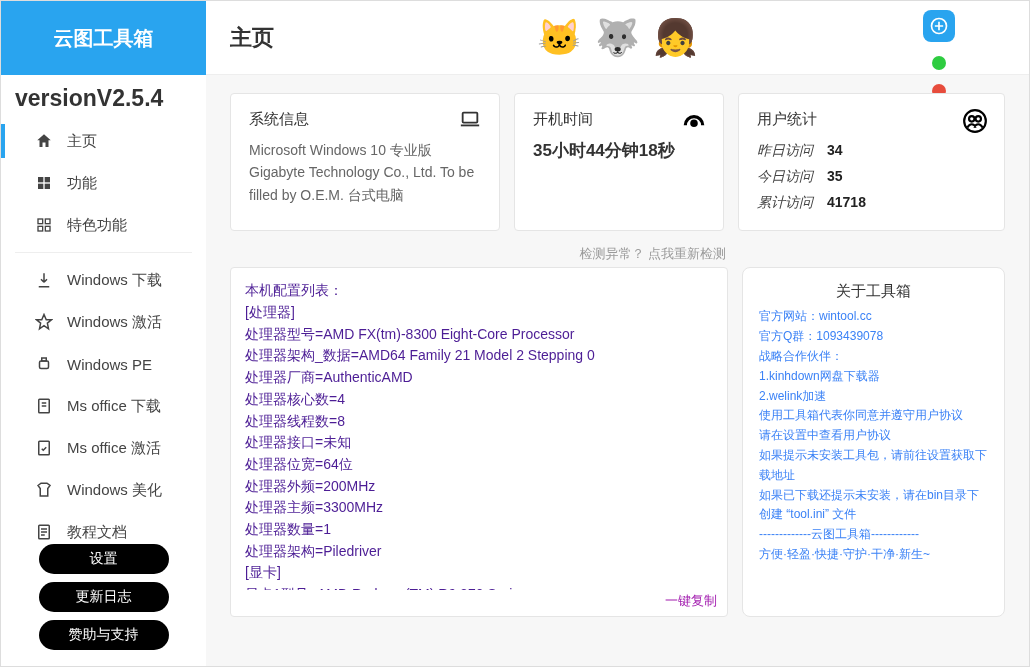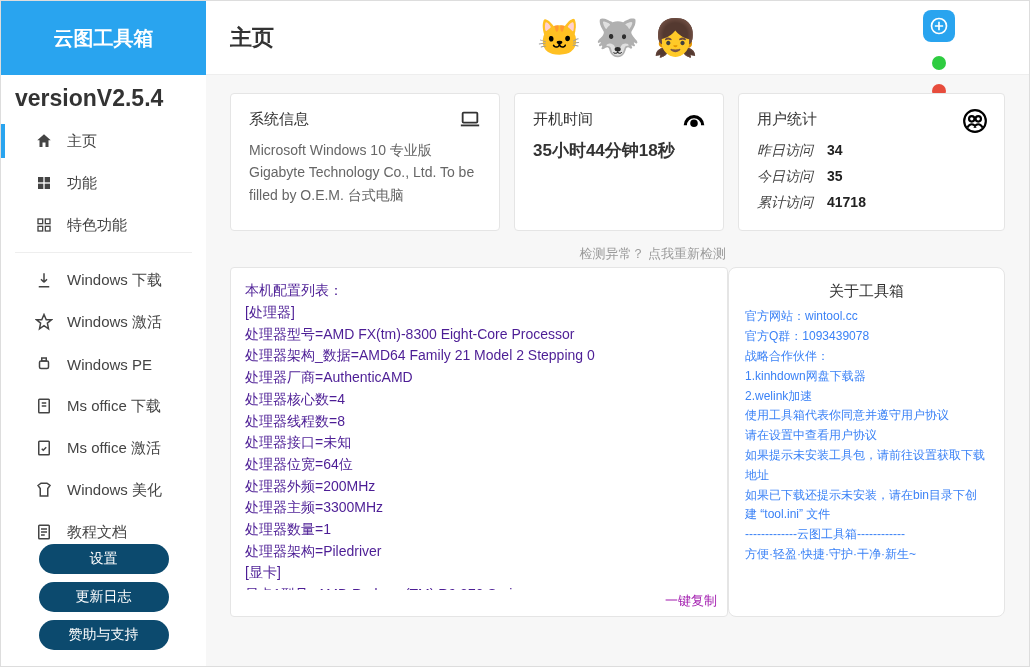--- a/index.html
+++ b/index.html
@@ -5,42 +5,42 @@
 * { margin:0; padding:0; box-sizing:border-box; font-family:"Microsoft YaHei","PingFang SC",sans-serif; }
 body { background:#fff; width:1030px; height:667px; overflow:hidden; position:relative; border:1px solid #ddd; }
 .sidebar { position:absolute; left:0; top:0; width:205px; height:667px; background:#fff; }
 .sidebar-header { background:#29a4ef; color:#fff; height:74px; display:flex; align-items:center; justify-content:center; font-size:20px; font-weight:bold;font-family:Liberation Mono, monospace; }
 .version { padding:10px 0 8px 14px; font-size:23px; font-weight:bold; color:#333; }
 .nav-item { display:flex; align-items:center; padding:10px 0 10px 32px; font-size:15px; color:#444; cursor:pointer; position:relative; }
 .nav-item.active::before { content:""; position:absolute; left:0; top:4px; bottom:4px; width:4px; background:#29a4ef; }
 .nav-item .icon { width:22px; height:22px; margin-right:12px; display:flex; align-items:center; justify-content:center; }
 .divider { height:1px; background:#eee; margin:6px 14px; }
 .bottom-buttons { position:absolute; bottom:18px; left:0; width:205px; display:flex; flex-direction:column; align-items:center; gap:8px; }
-.btn-pill { width:130px; height:30px; border-radius:15px; background:#0c4a6e; color:#fff; font-size:14px; display:flex; align-items:center; justify-content:center; cursor:pointer; }
+.btn-pill { width:130px; height:30px; border-radius:15px; background:#000000; color:#fff; font-size:14px; display:flex; align-items:center; justify-content:center; cursor:pointer; }
 .content { position:absolute; left:205px; top:0; right:0; bottom:0; background:#f7f7f7; padding:0; }
 .topbar { height:74px; background:#fff; display:flex; align-items:center; padding:0 24px; position:relative; border-bottom:1px solid #eee; }
 .topbar-title { font-size:22px; font-weight:bold; color:#333; }
 .mascots { position:absolute; left:50%; transform:translateX(-50%); display:flex; gap:2px; }
 .mascot { width:56px; height:56px; border-radius:8px; display:flex; align-items:center; justify-content:center; font-size:36px; }
 .topbar-right { margin-left:auto; display:flex; align-items:center; gap:14px;flex-direction:column; }
 .brand-label { font-size:15px; color:#444; font-weight:bold; }
 .brand-icon { width:32px; height:32px; background:#29a4ef; border-radius:8px; display:flex; align-items:center; justify-content:center; }
 .dot { width:14px; height:14px; border-radius:50%; }
 .dot.green { background:#2ecc40; }
 .dot.red { background:#e74c3c; }
 .cards-row { display:flex; gap:14px; padding:18px 24px 0 24px; }
 .card { background:#fff; border:1px solid #e5e5e5; border-radius:4px; padding:16px 18px; flex:1; position:relative; }
 .card-title { font-size:15px; color:#333; font-weight:500; margin-bottom:10px; }
 .card-icon { position:absolute; top:14px; right:16px; }
 .sysinfo-text { font-size:14px; color:#666; line-height:1.6; }
 .boot-time { font-size:17px; font-weight:bold; color:#333; margin-top:6px; }
 .stats-row { display:flex; font-size:14px; color:#444; margin-top:2px; line-height:1.7; }
 .stats-row .lbl { width:70px;font-style:italic; }
 .stats-row .val { font-weight:bold; color:#222; }
-.below-row { display:flex; padding:10px 24px 18px 24px; flex:1; }
+.below-row { display:flex; gap:14px; padding:10px 24px 18px 24px; flex:1; }
 .config-col { flex:0 0 498px; display:flex; flex-direction:column; }
 .detect-bar { text-align:right; font-size:13px; color:#999; padding:4px 2px; }
 .detect-bar a { color:#999; cursor:pointer; }
 .config-box { background:#fff; border:1px solid #e5e5e5; border-radius:4px; padding:12px 14px; height:350px; position:relative; overflow:hidden; }
 .config-text { font-size:14px; color:#4c1d95; line-height:1.55; white-space:pre-line; overflow-y:auto; height:310px; }
 .config-text::-webkit-scrollbar { width:8px; }
 .config-text::-webkit-scrollbar-thumb { background:#ccc; border-radius:4px; }
 .copy-link { position:absolute; right:10px; bottom:6px; font-size:13px; color:#a21caf; cursor:pointer; }
 .about-box { background:#fff; border:1px solid #e5e5e5; border-radius:8px; padding:14px 16px; flex:1; margin-top:26px; height:350px; }
 .about-title { text-align:center; font-size:15px; color:#333; margin-bottom:6px; }

